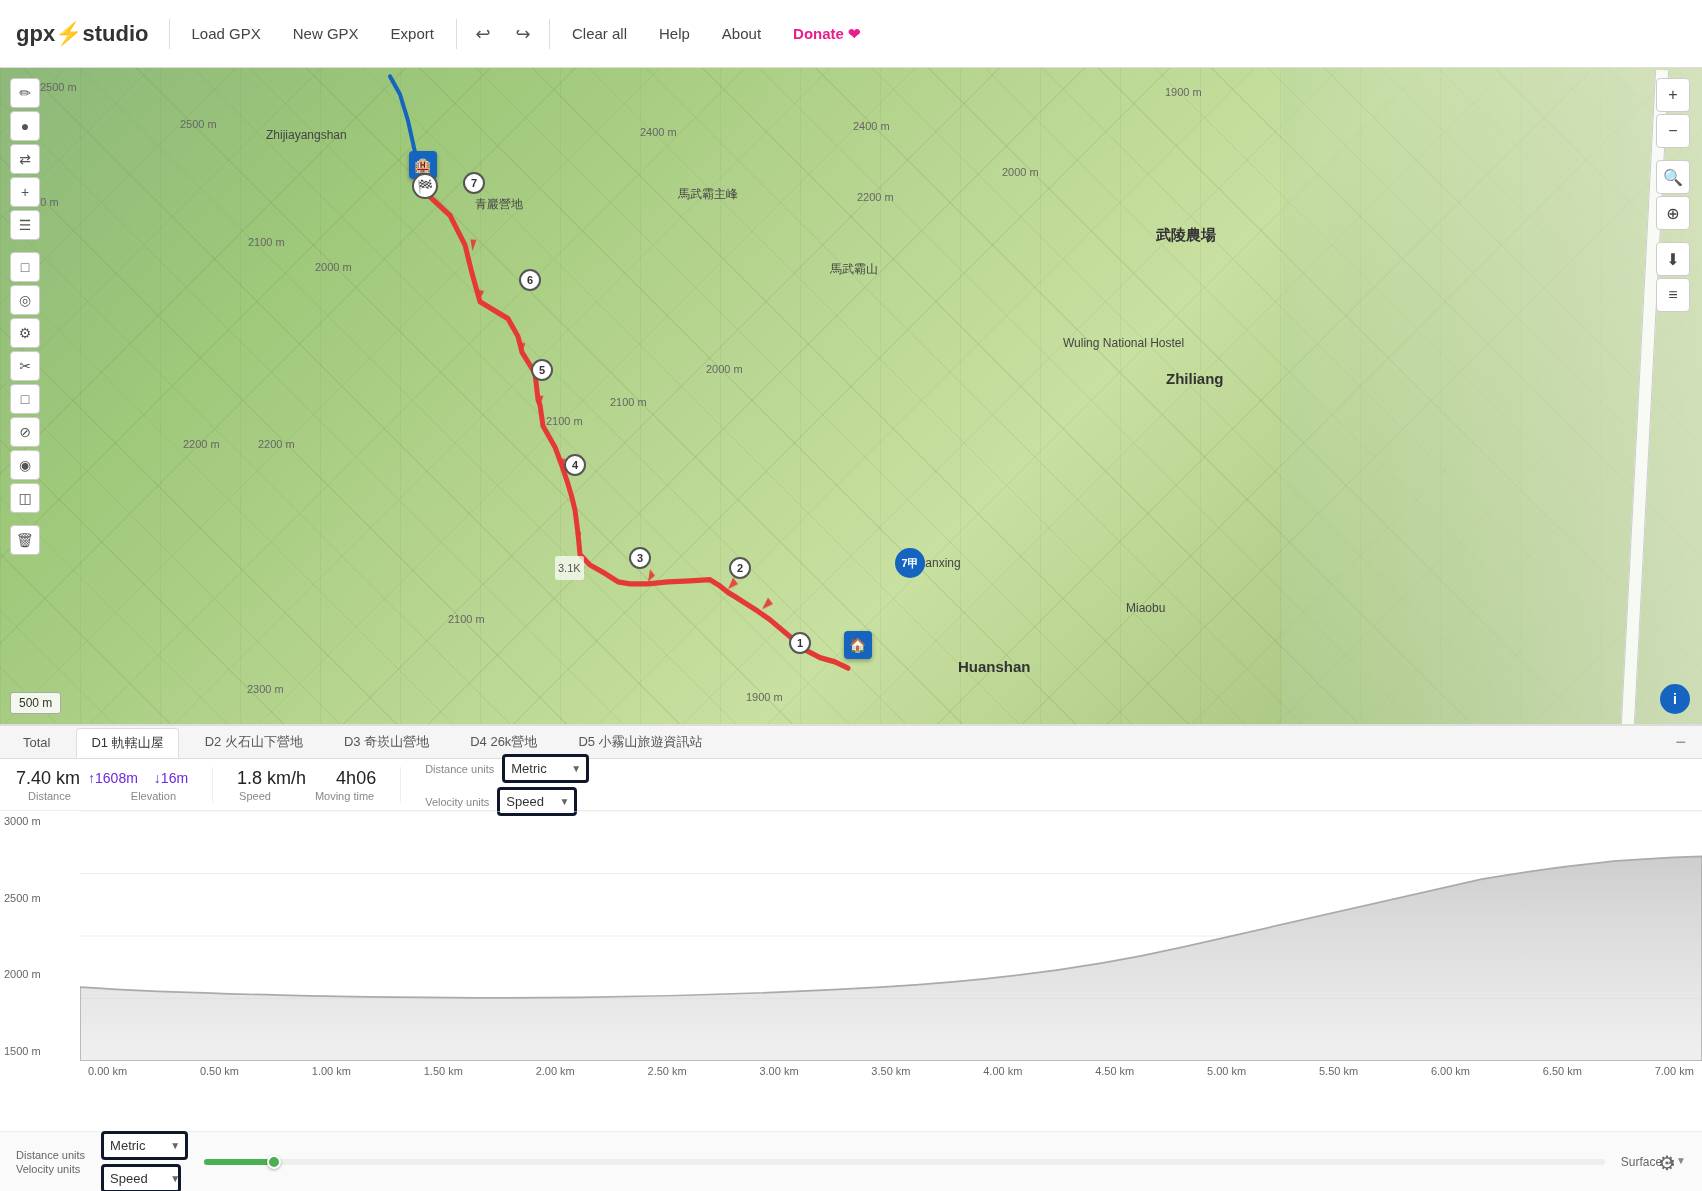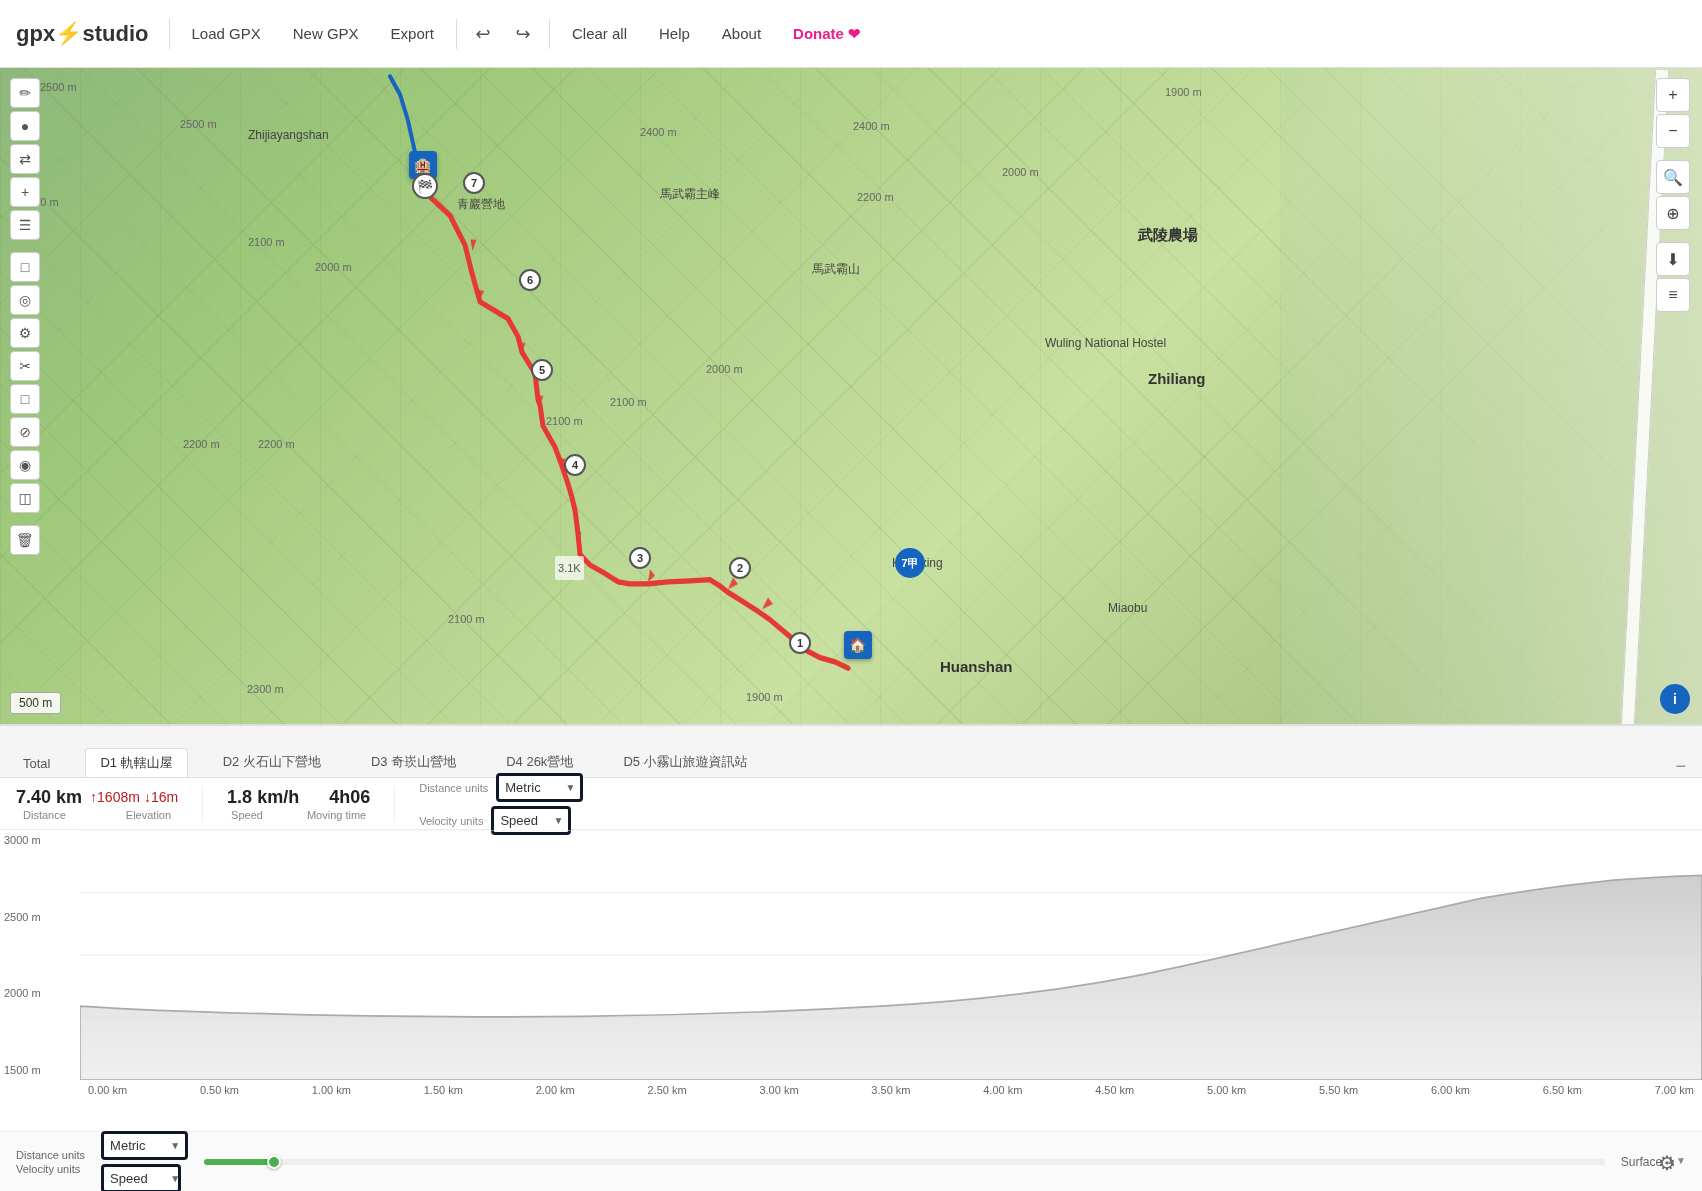--- a/index.html
+++ b/index.html
@@ -110,48 +110,48 @@
     }
 
     
     #bottom-panel {
       position: absolute; bottom: 0; left: 0; right: 0; height: 467px;
       background: #fff; border-top: 2px solid #ddd; z-index: 50;
     }
 
     
     #tabs-row {
-      display: flex; align-items: flex-end; height: 52px;
-      border-bottom: 1px solid #ddd; padding: 0 8px; gap: 20px;
+      display: flex; align-items: center; height: 33px;
+      border-bottom: 1px solid #ddd; padding: 0 8px; gap: 11px;
       background: #f5f5f5; overflow-x: auto;
     }
     .tab-item {
       padding: 5px 14px; font-size: 13px; cursor: pointer;
       border-radius: 4px 4px 0 0; white-space: nowrap;
       border: 1px solid transparent; color: #555;
     }
     .tab-item.active {
       background: white; border-color: #ddd; border-bottom-color: white;
       color: #333; font-weight: 500; margin-bottom: -1px;
     }
 
     
     #stats-row {
       display: flex; align-items: center; padding: 8px 16px; height: 52px;
       border-bottom: 1px solid #eee; gap: 24px;
     }
     .stat-main {
-      font-size: 18px; font-weight: bold; color: #222;
+      font-size: 18px; font-weight: normal; color: #222;
     }
     .stat-label {
       font-size: 11px; color: #888; margin-top: 1px;
     }
     .stat-block { display: flex; flex-direction: column; align-items: center; }
     .stat-sep { width: 1px; height: 36px; background: #eee; }
-    .stat-elev { font-size: 14px; color: #b91c1c; display: flex; align-items: center; gap: 4px; text-align: right; }
+    .stat-elev { font-size: 14px; color: #6d28d9; display: flex; align-items: center; gap: 16px; text-align: right; }
 
     
     #profile-area {
       position: relative; height: 280px; padding: 0 0 0 80px;
       overflow: hidden;
     }
     .profile-y-axis {
       position: absolute; left: 0; top: 0; bottom: 30px; width: 80px;
       display: flex; flex-direction: column; justify-content: space-between;
       padding: 4px 8px 4px 4px; font-size: 11px; color: #666;
@@ -200,21 +200,21 @@
 
     
     .gear-icon-bottom {
       position: absolute; bottom: 12px; right: 16px;
       width: 28px; height: 28px; cursor: pointer; color: #666; font-size: 20px;
     }
 
     
     .place-label {
       position: absolute; font-size: 12px; color: #444; font-weight: 500;
-      pointer-events: none; white-space: nowrap;
+      pointer-events: none; white-space: nowrap; margin-left: 18px;
     }
     .place-label-lg {
       font-size: 15px; font-weight: bold; color: #333;
     }
     .elev-label {
       position: absolute; font-size: 11px; color: #666; pointer-events: none;
     }
 
     
     .acc-icon {

